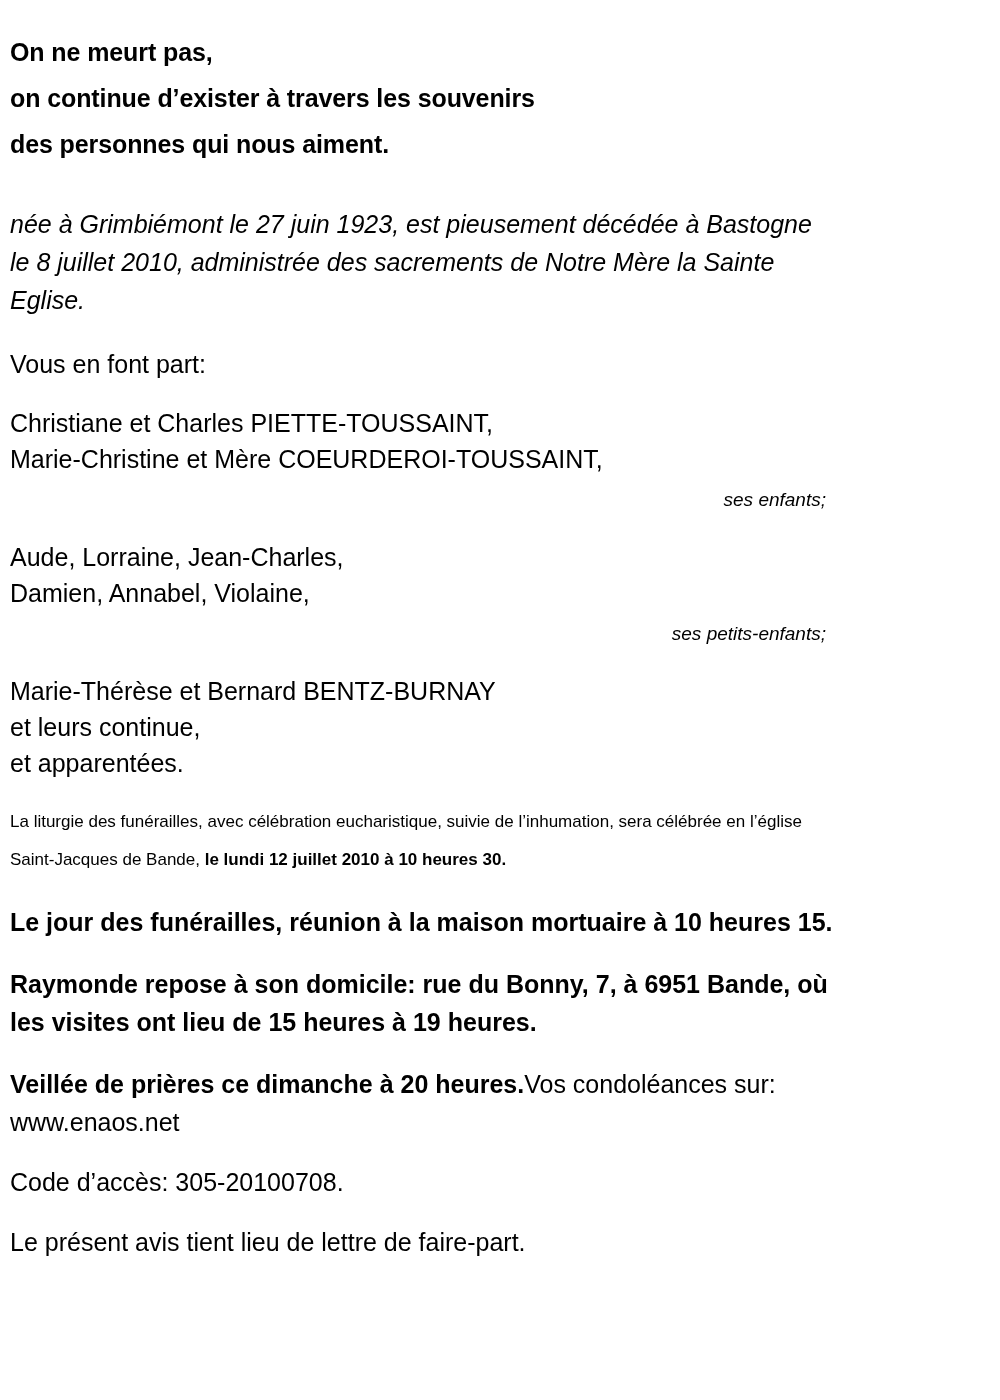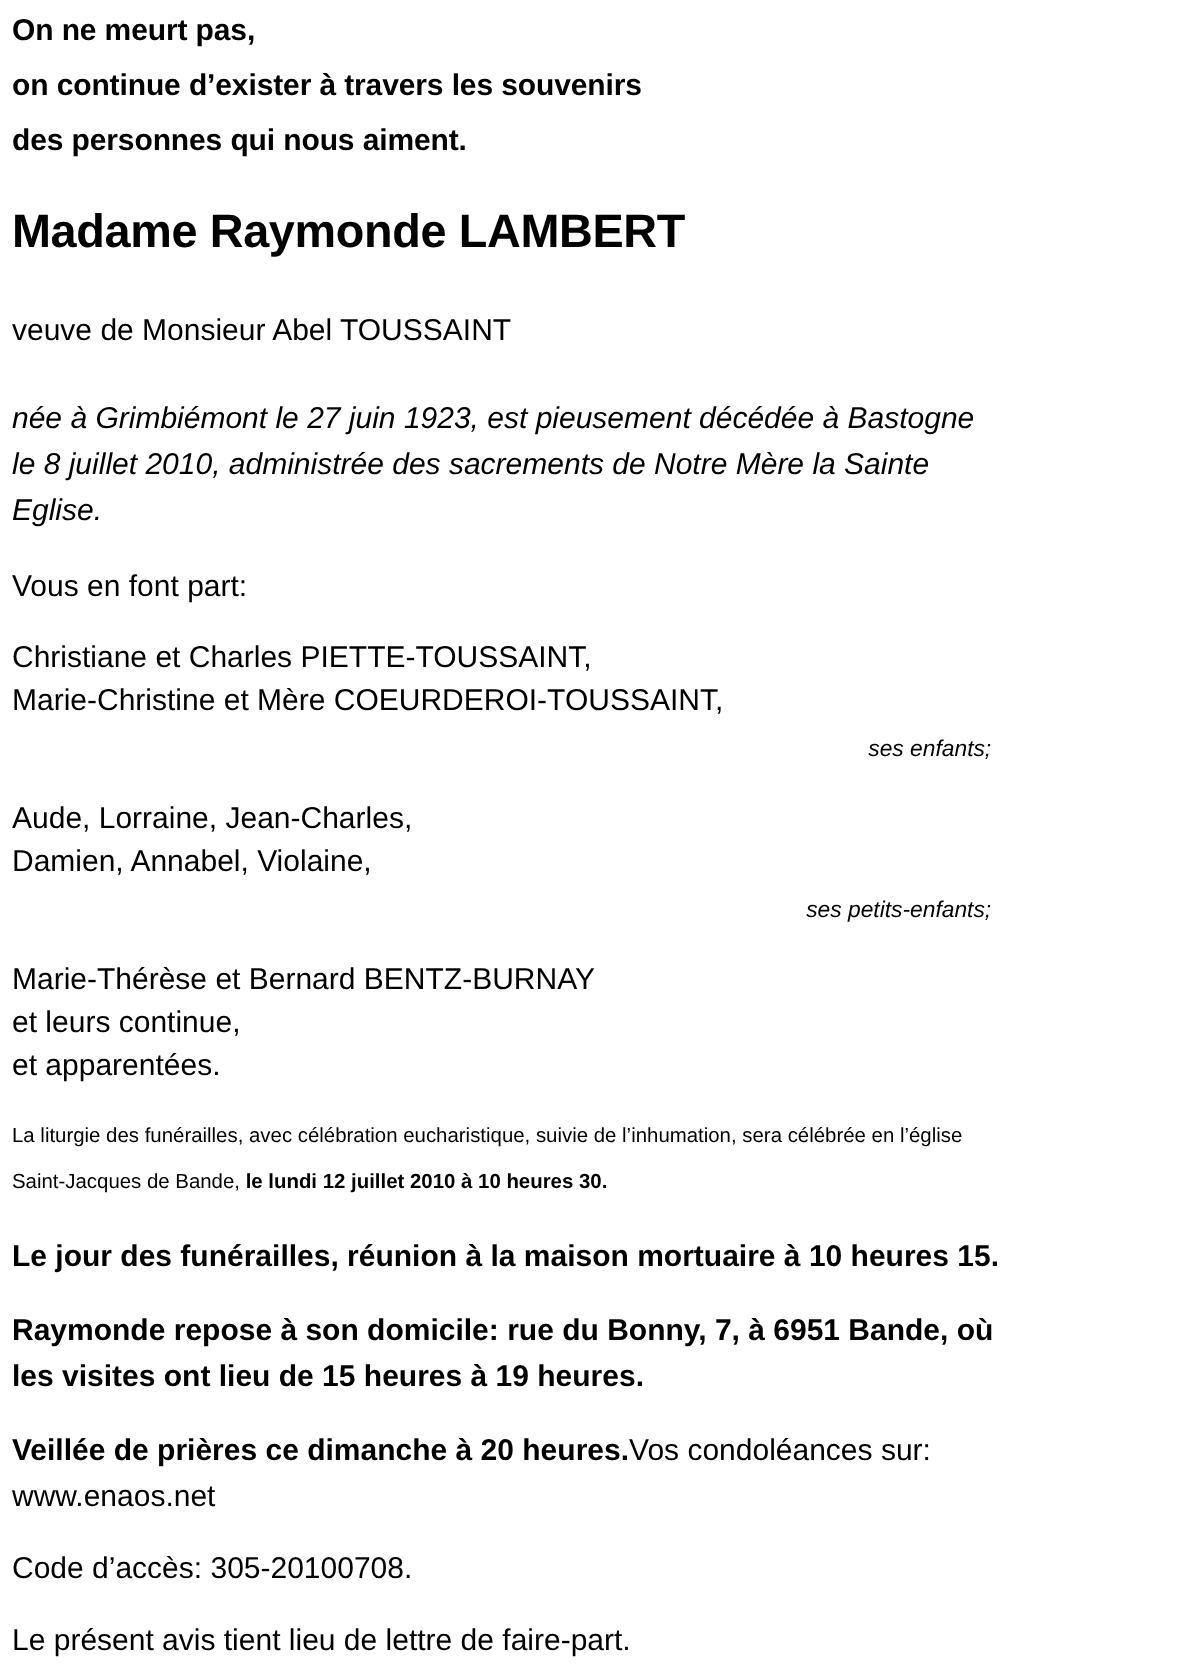--- a/index.html
+++ b/index.html
@@ -11,21 +11,21 @@
     width: 1000px;
     height: 1400px;
     font-family: "Liberation Sans", sans-serif;
     color: #000000;
     overflow: hidden;
   }
   .page {
     width: 844px;
     height: 1400px;
     box-sizing: border-box;
-    padding: 2px 10px 0 10px;
+    padding: 29px 10px 0 10px;
     position: relative;
   }
 
   
   .epigraph {
     font-weight: bold;
     font-size: 25px;
     line-height: 46px;
     letter-spacing: -0.1px;
   }
@@ -130,24 +130,20 @@
 <body>
 
 <div class="page">
 
   <div class="epigraph">
     <span class="eline">On ne meurt pas,</span>
     <span class="eline">on continue d’exister à travers les souvenirs</span>
     <span class="eline">des personnes qui nous aiment.</span>
   </div>
 
-  <div class="name-block">
-    <div class="deceased-name">Madame Raymonde LAMBERT</div>
-    <div class="spouse-line">veuve de Monsieur Abel TOUSSAINT</div>
-  </div>
 
   <div class="bio">née à Grimbiémont le 27 juin 1923, est pieusement décédée à Bastogne le 8 juillet 2010, administrée des sacrements de Notre Mère la Sainte Eglise.</div>
 
   <div class="announce-lead">Vous en font part:</div>
 
   <div class="family-group">
     <span class="fam-line">Christiane et Charles PIETTE-TOUSSAINT,</span>
     <span class="fam-line">Marie-Christine et Mère COEURDEROI-TOUSSAINT,</span>
     <span class="relation">ses enfants;</span>
   </div>

